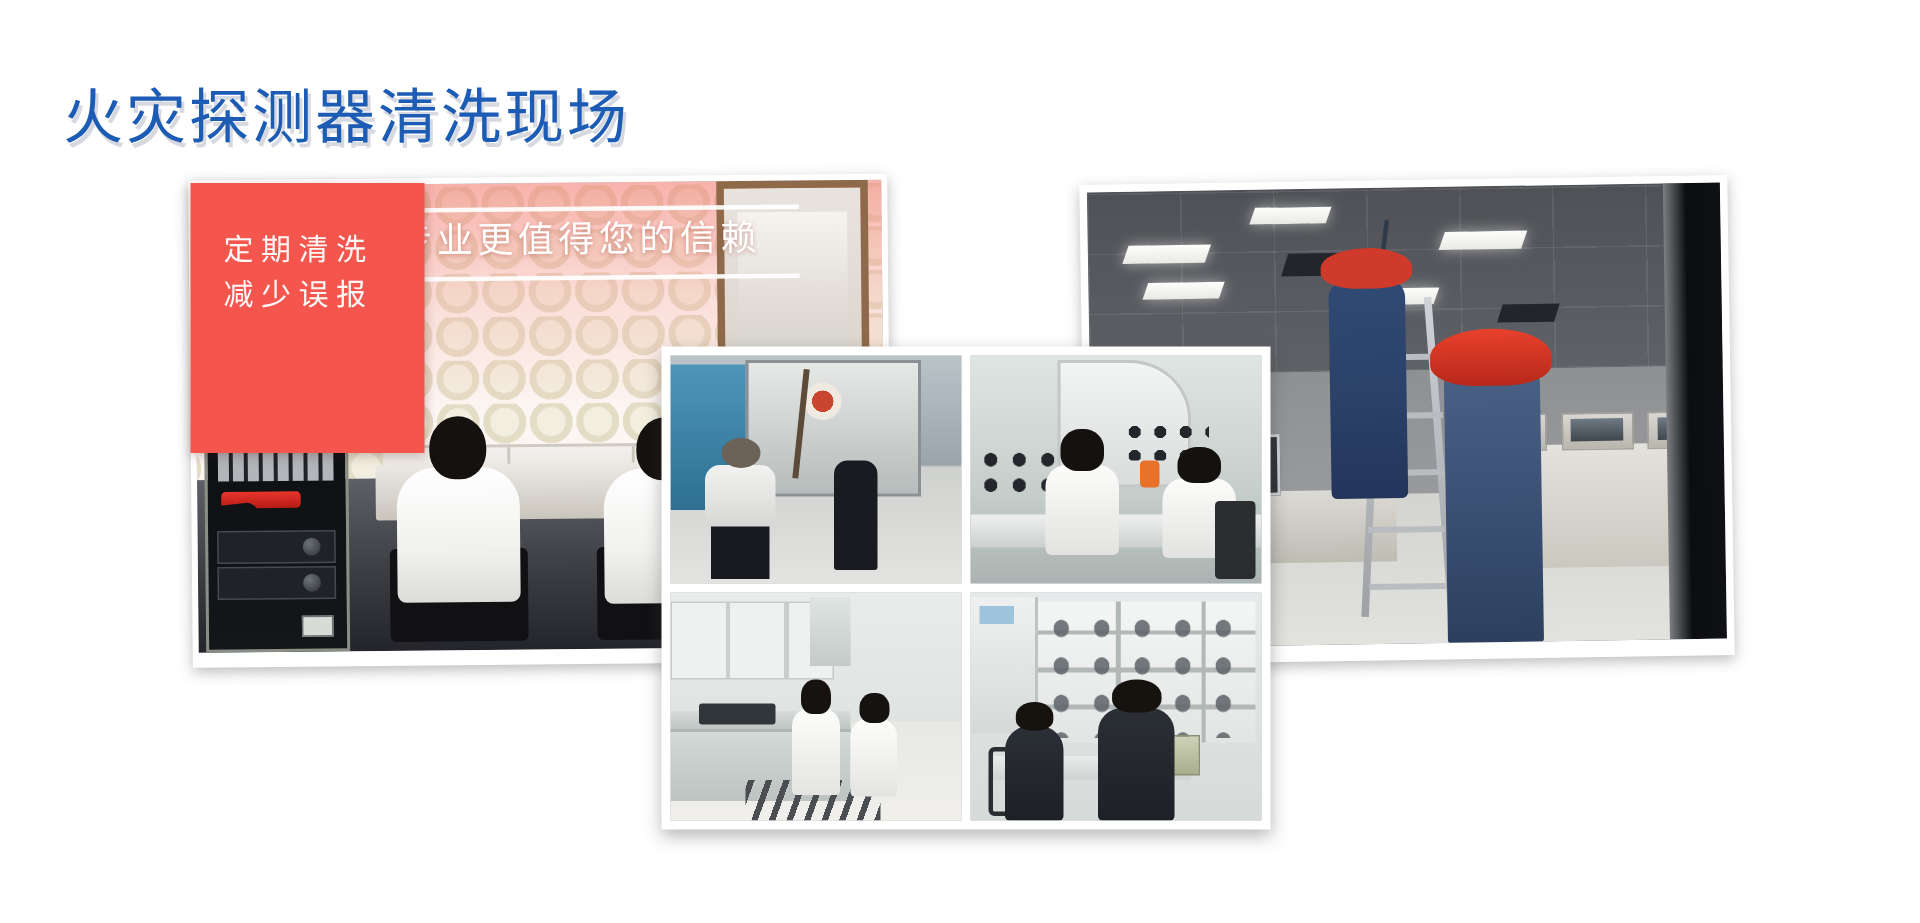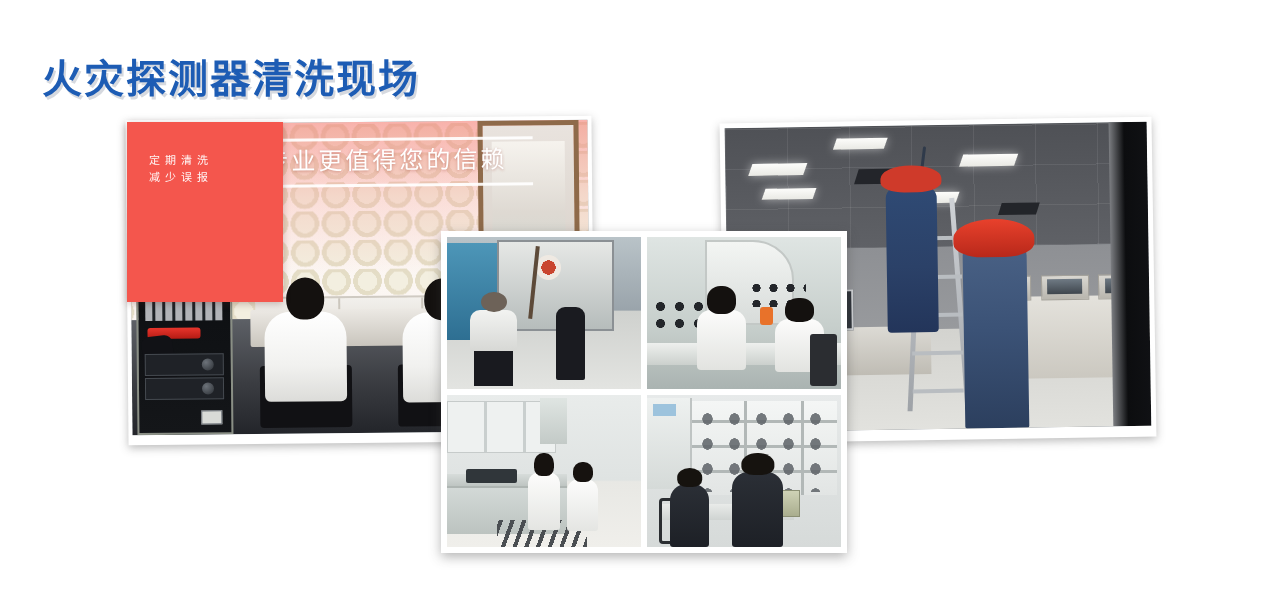--- a/index.html
+++ b/index.html
@@ -15,21 +15,21 @@
     overflow: hidden;
     font-family: "Liberation Sans", "DejaVu Sans", sans-serif;
   }
 
   
   .page-title {
     position: absolute;
     left: 42px;
     top: 30px;
     font-size: 40px;
-    font-weight: bold;
+    font-weight: normal;
     letter-spacing: 2px;
     color: #1d5cb4;
     text-shadow: 2px 3px 0 rgba(120,130,150,0.30);
     white-space: nowrap;
     line-height: 1.1;
   }
 
   
   .collage {
     position: absolute;
@@ -248,21 +248,21 @@
   }
   #promo-panel .promo-main {
     font-size: 27px;
     line-height: 1.16;
     letter-spacing: 1px;
     font-weight: 500;
     white-space: pre-line;
   }
   #promo-panel .promo-sub {
     margin-top: 12px;
-    font-size: 11px;
+    font-size: 20px;
     line-height: 1.5;
     letter-spacing: 5px;
     color: rgba(255,255,255,0.95);
     white-space: pre-line;
   }
 
   
   #photo-right {
     left: 722px;
     top: 120px;

